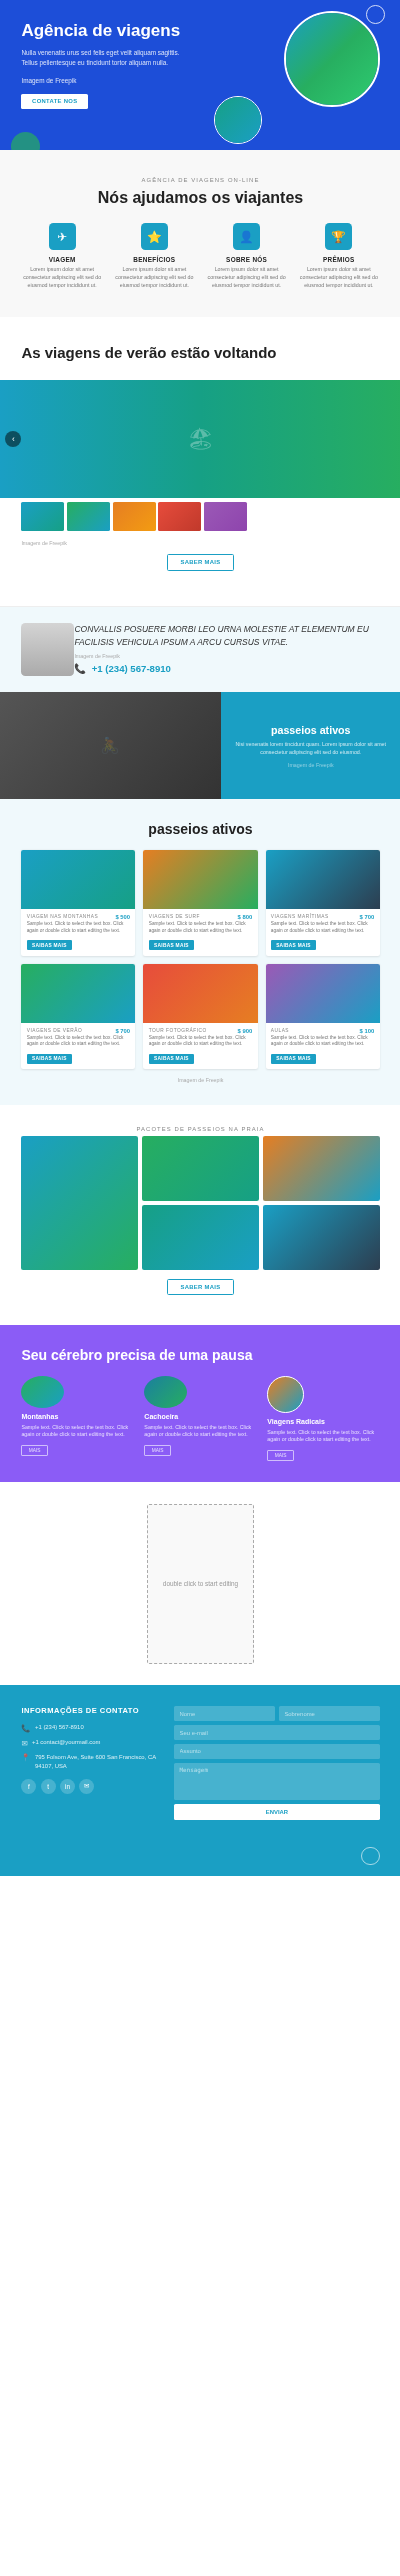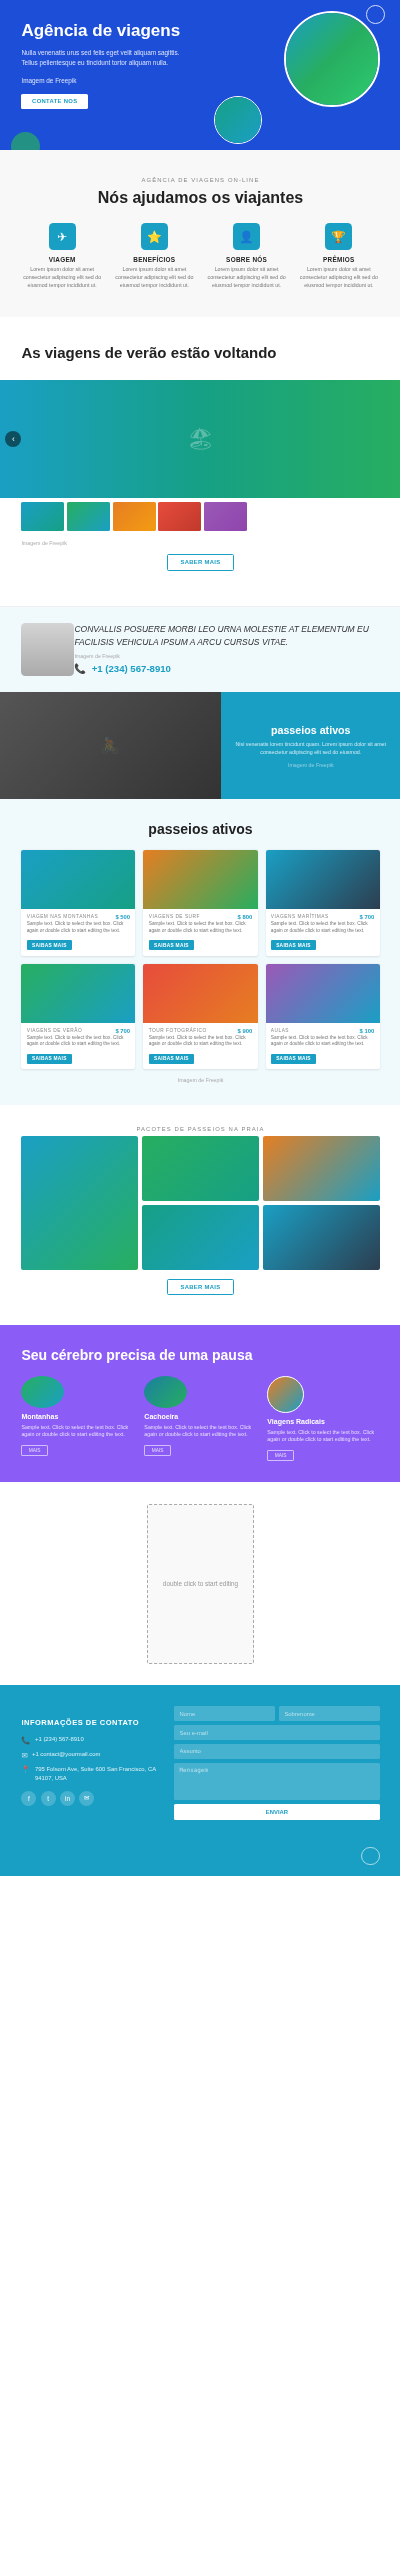--- a/index.html
+++ b/index.html
@@ -493,21 +493,20 @@
     .contact-left {
       flex: 1;
     }
     .contact-left h3 {
       font-size: 7.5px;
       font-weight: 700;
       color: #fff;
       margin-bottom: 8px;
       text-transform: uppercase;
       letter-spacing: 0.5px;
-      margin-top: 12px;
     }
     .contact-item {
       display: flex;
       align-items: flex-start;
       gap: 4.3px;
       margin-bottom: 5.3px;
     }
     .contact-icon {
       color: rgba(255,255,255,0.7);
       font-size: 7.5px;

